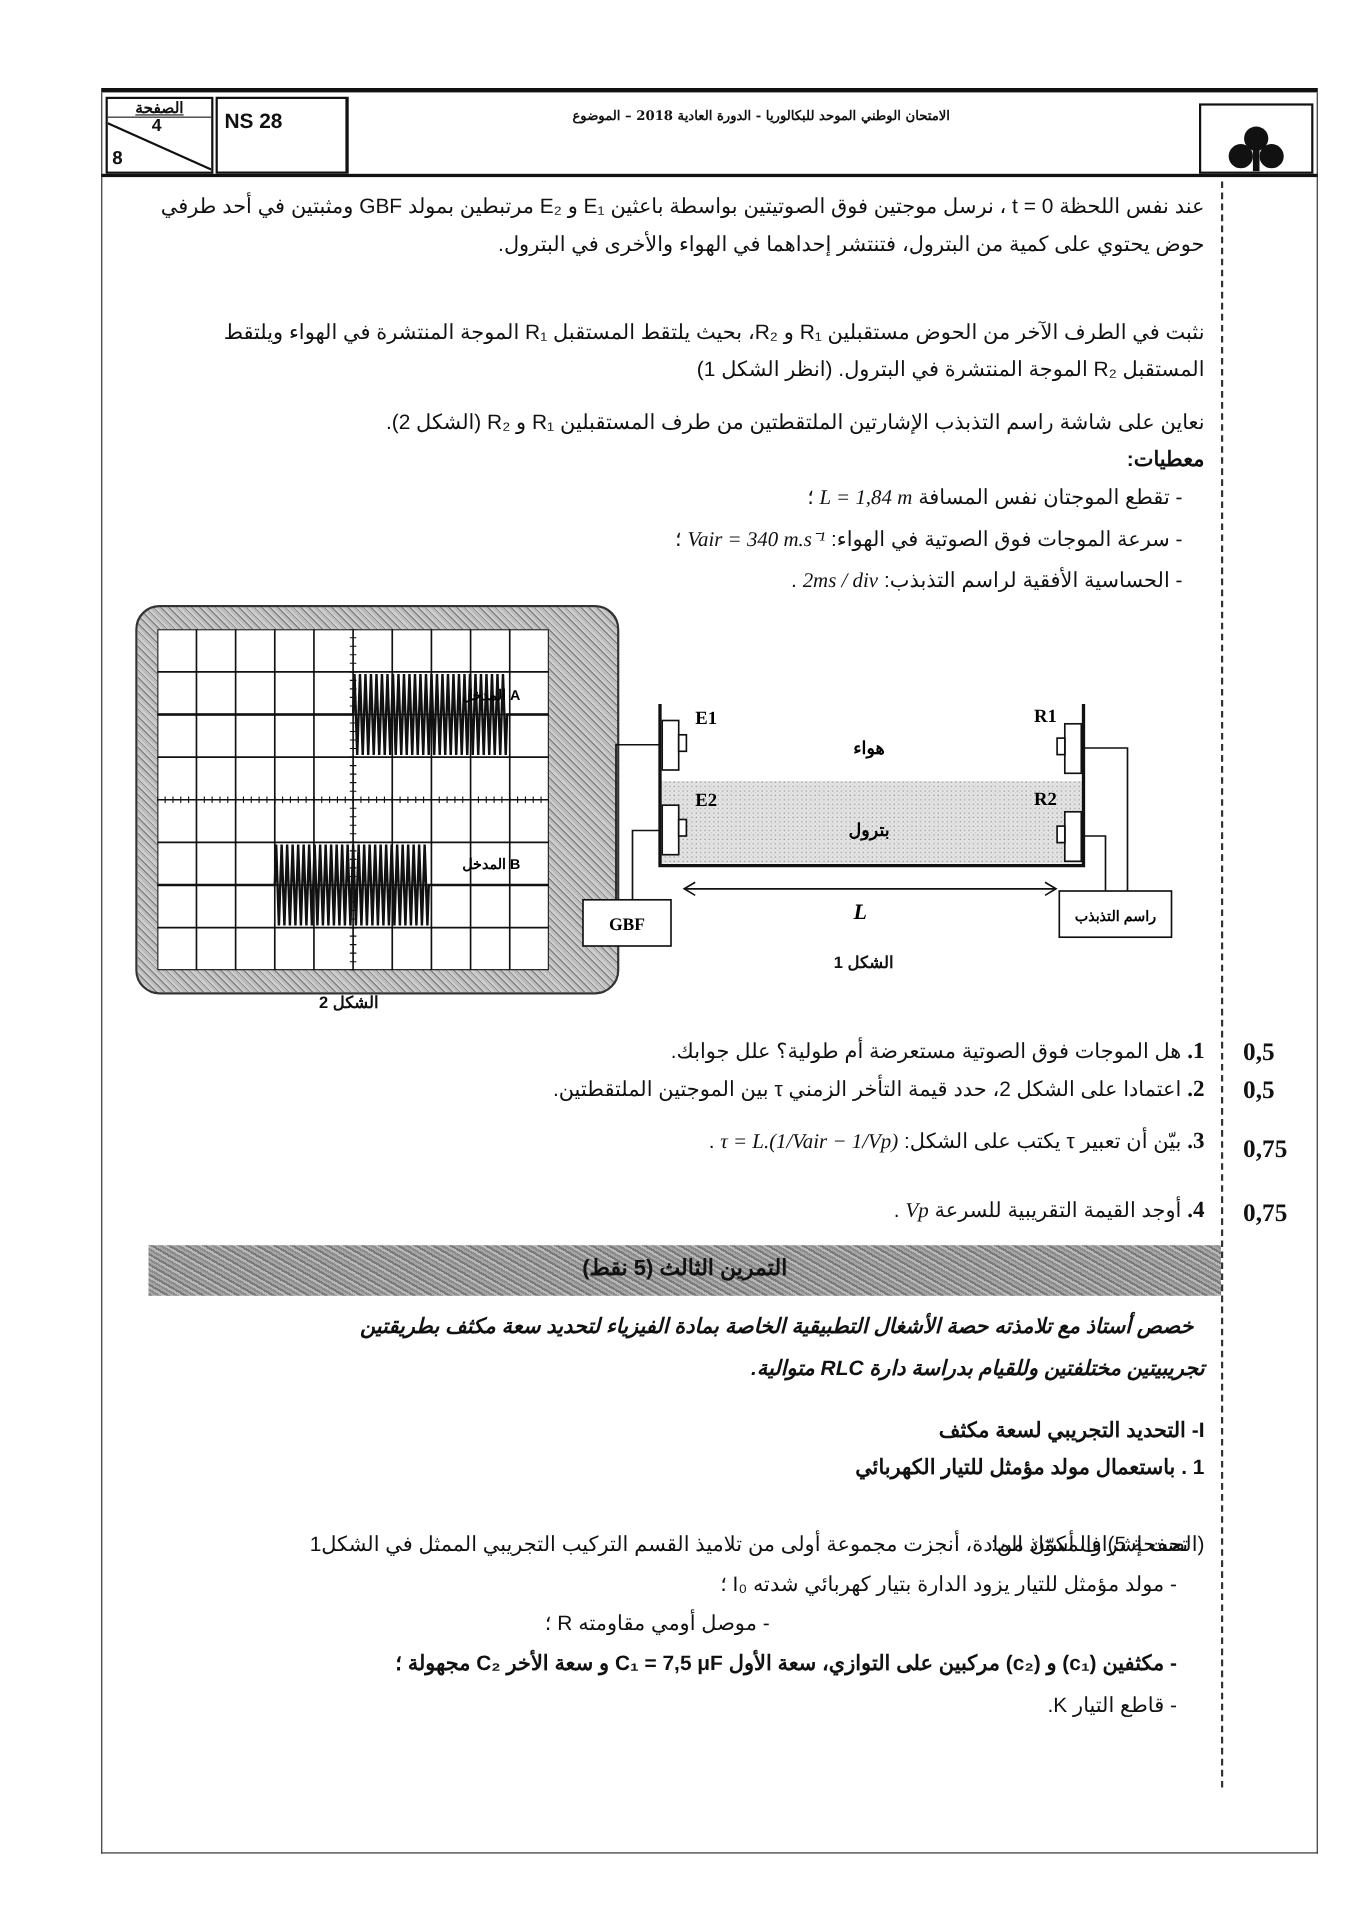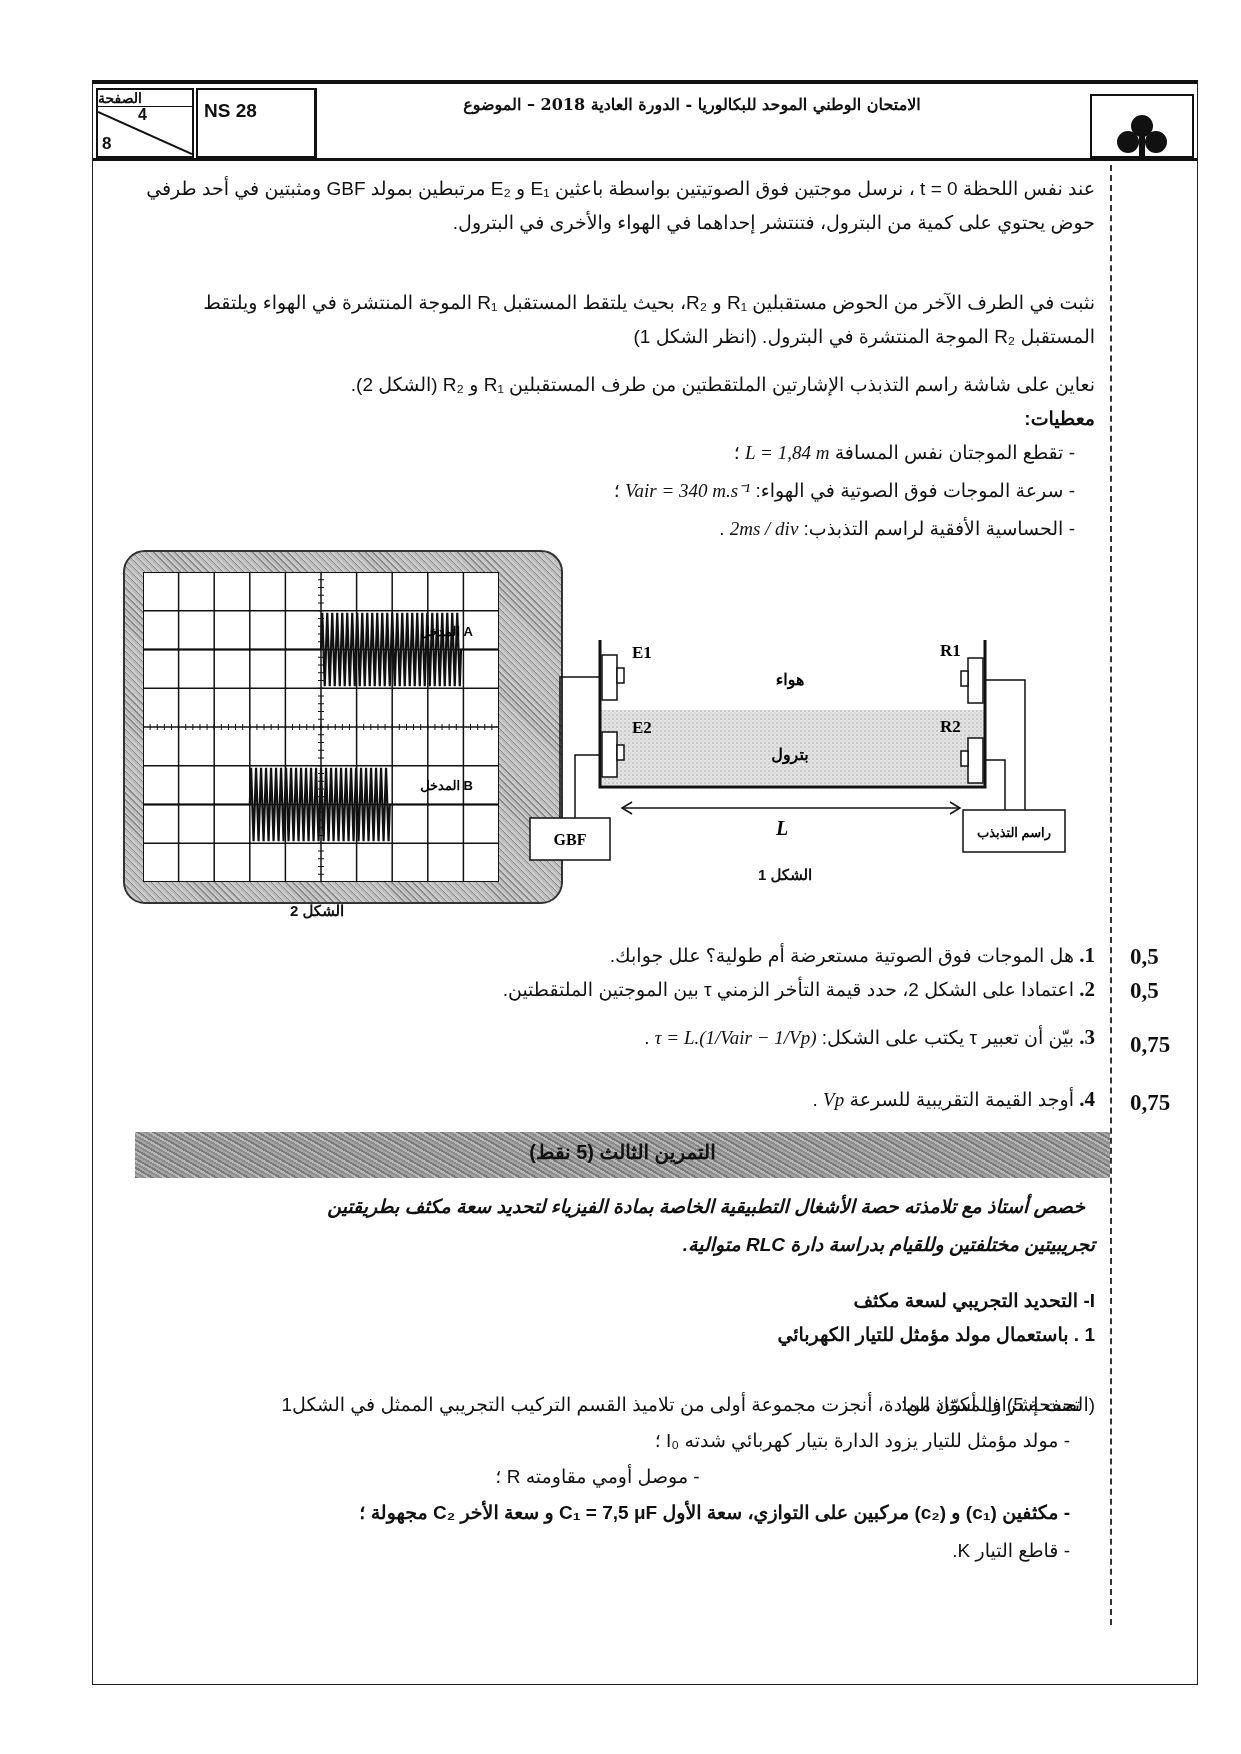--- a/index.html
+++ b/index.html
@@ -1,26 +1,26 @@
 <!DOCTYPE html>
 <html><head>
 <meta charset="utf-8">
 <style>
   html,body{margin:0;padding:0;background:#fff;}
   body{width:1241px;height:1754px;position:relative;overflow:hidden;font-family:"Liberation Sans",sans-serif;color:#111;}
   .page-frame{position:absolute;left:92px;top:84px;width:1104px;height:1600px;border-left:1.5px solid #222;border-right:1.5px solid #222;border-bottom:1.5px solid #222;}
   .header{position:absolute;left:92px;top:80px;width:1106px;height:74px;border-top:4px solid #111;border-bottom:3px solid #111;}
   .hdr-page{position:absolute;left:4px;top:4px;width:94px;height:66px;border:2px solid #111;}
-  .hdr-page .lbl{position:absolute;top:0;left:0;right:0;font-size:14px;font-weight:bold;border-bottom:1.5px solid #111;height:16px;line-height:16px;}
+  .hdr-page .lbl{position:absolute;top:0;left:0;right:0;text-align:center;font-size:14px;font-weight:bold;border-bottom:1.5px solid #111;height:16px;line-height:16px;text-decoration:underline;}
   .hdr-page .cur{position:absolute;left:40px;top:16px;font-weight:bold;font-size:16px;}
   .hdr-page .tot{position:absolute;left:4px;top:44px;font-weight:bold;font-size:17px;}
   .hdr-page svg{position:absolute;left:0;top:18px;}
   .hdr-code{position:absolute;left:104px;top:4px;width:72px;height:66px;border:2px solid #111;border-right:3px solid #111;padding-left:44px;}
   .hdr-code span{position:absolute;left:6px;top:10px;font-weight:bold;font-size:19px;}
-  .hdr-title{position:absolute;left:250px;top:6px;width:700px;text-align:center;direction:rtl;font-family:"DejaVu Serif",serif;font-weight:bold;font-size:16px;line-height:30px;}
+  .hdr-title{position:absolute;left:250px;top:6px;width:700px;text-align:center;direction:rtl;font-family:"DejaVu Serif",serif;font-weight:bold;font-size:12px;line-height:30px;}
   .hdr-logo{position:absolute;right:4px;top:10px;width:100px;height:60px;border:2px solid #111;}
   .dash-line{position:absolute;left:1110px;top:165px;height:1460px;border-left:2px dashed #333;}
   .rtl{direction:rtl;text-align:right;}
   .p{position:absolute;font-size:19px;line-height:34px;}
   .math{font-family:"Liberation Serif",serif;font-style:italic;}
   .bold{font-weight:bold;}
   .scope{position:absolute;left:123px;top:550px;width:392px;height:350px;border-radius:22px;background:repeating-linear-gradient(45deg,#bbb 0 2px,#888 2px 3px,#ccc 3px 5px);border:2px solid #333;padding-left:44px;}
   .scope svg{position:absolute;left:18px;top:20px;}
   .fig-cap{position:absolute;font-weight:bold;font-size:15px;direction:rtl;}
   .score{position:absolute;left:1130px;font-weight:bold;font-family:"Liberation Serif",serif;font-size:23px;}

